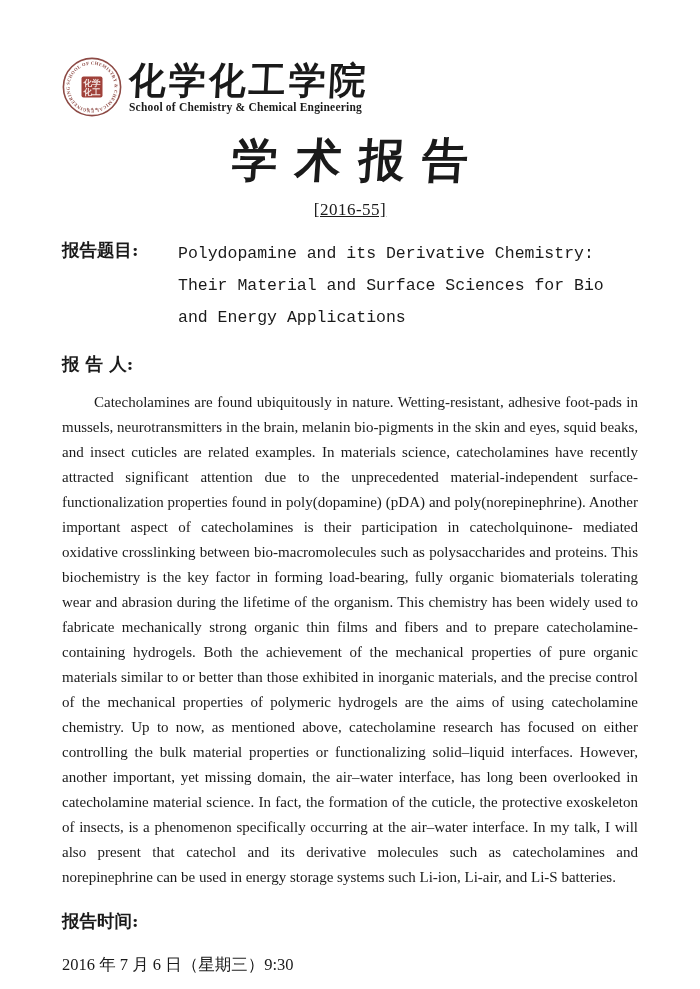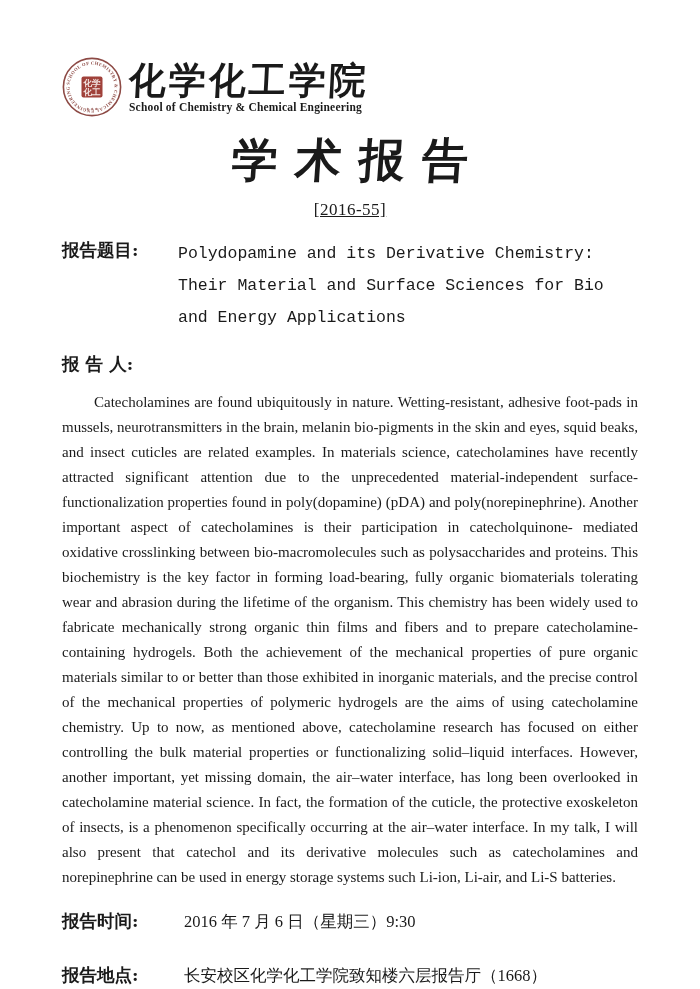--- a/index.html
+++ b/index.html
@@ -50,21 +50,21 @@
   .speaker-affiliation { margin-left:38px; }
   .abstract-label-row { margin-top:14px; }
   
   .abstract {
     margin-top:11px;
     font-size:15px; line-height:25px;
     text-align:justify; text-justify:inter-word;
     text-indent:32px;
   }
   
-  .time-row { margin-top:18px; }
+  .time-row { margin-top:18px;flex-direction:column; }
   .venue-row { margin-top:27px; }
   .bottom-label { width:106px; }
 </style>
 </head>
 <body>
 
 <div class="page">
 
   <div class="logo-block">
     <svg class="seal" viewBox="0 0 60 60" aria-hidden="true">

